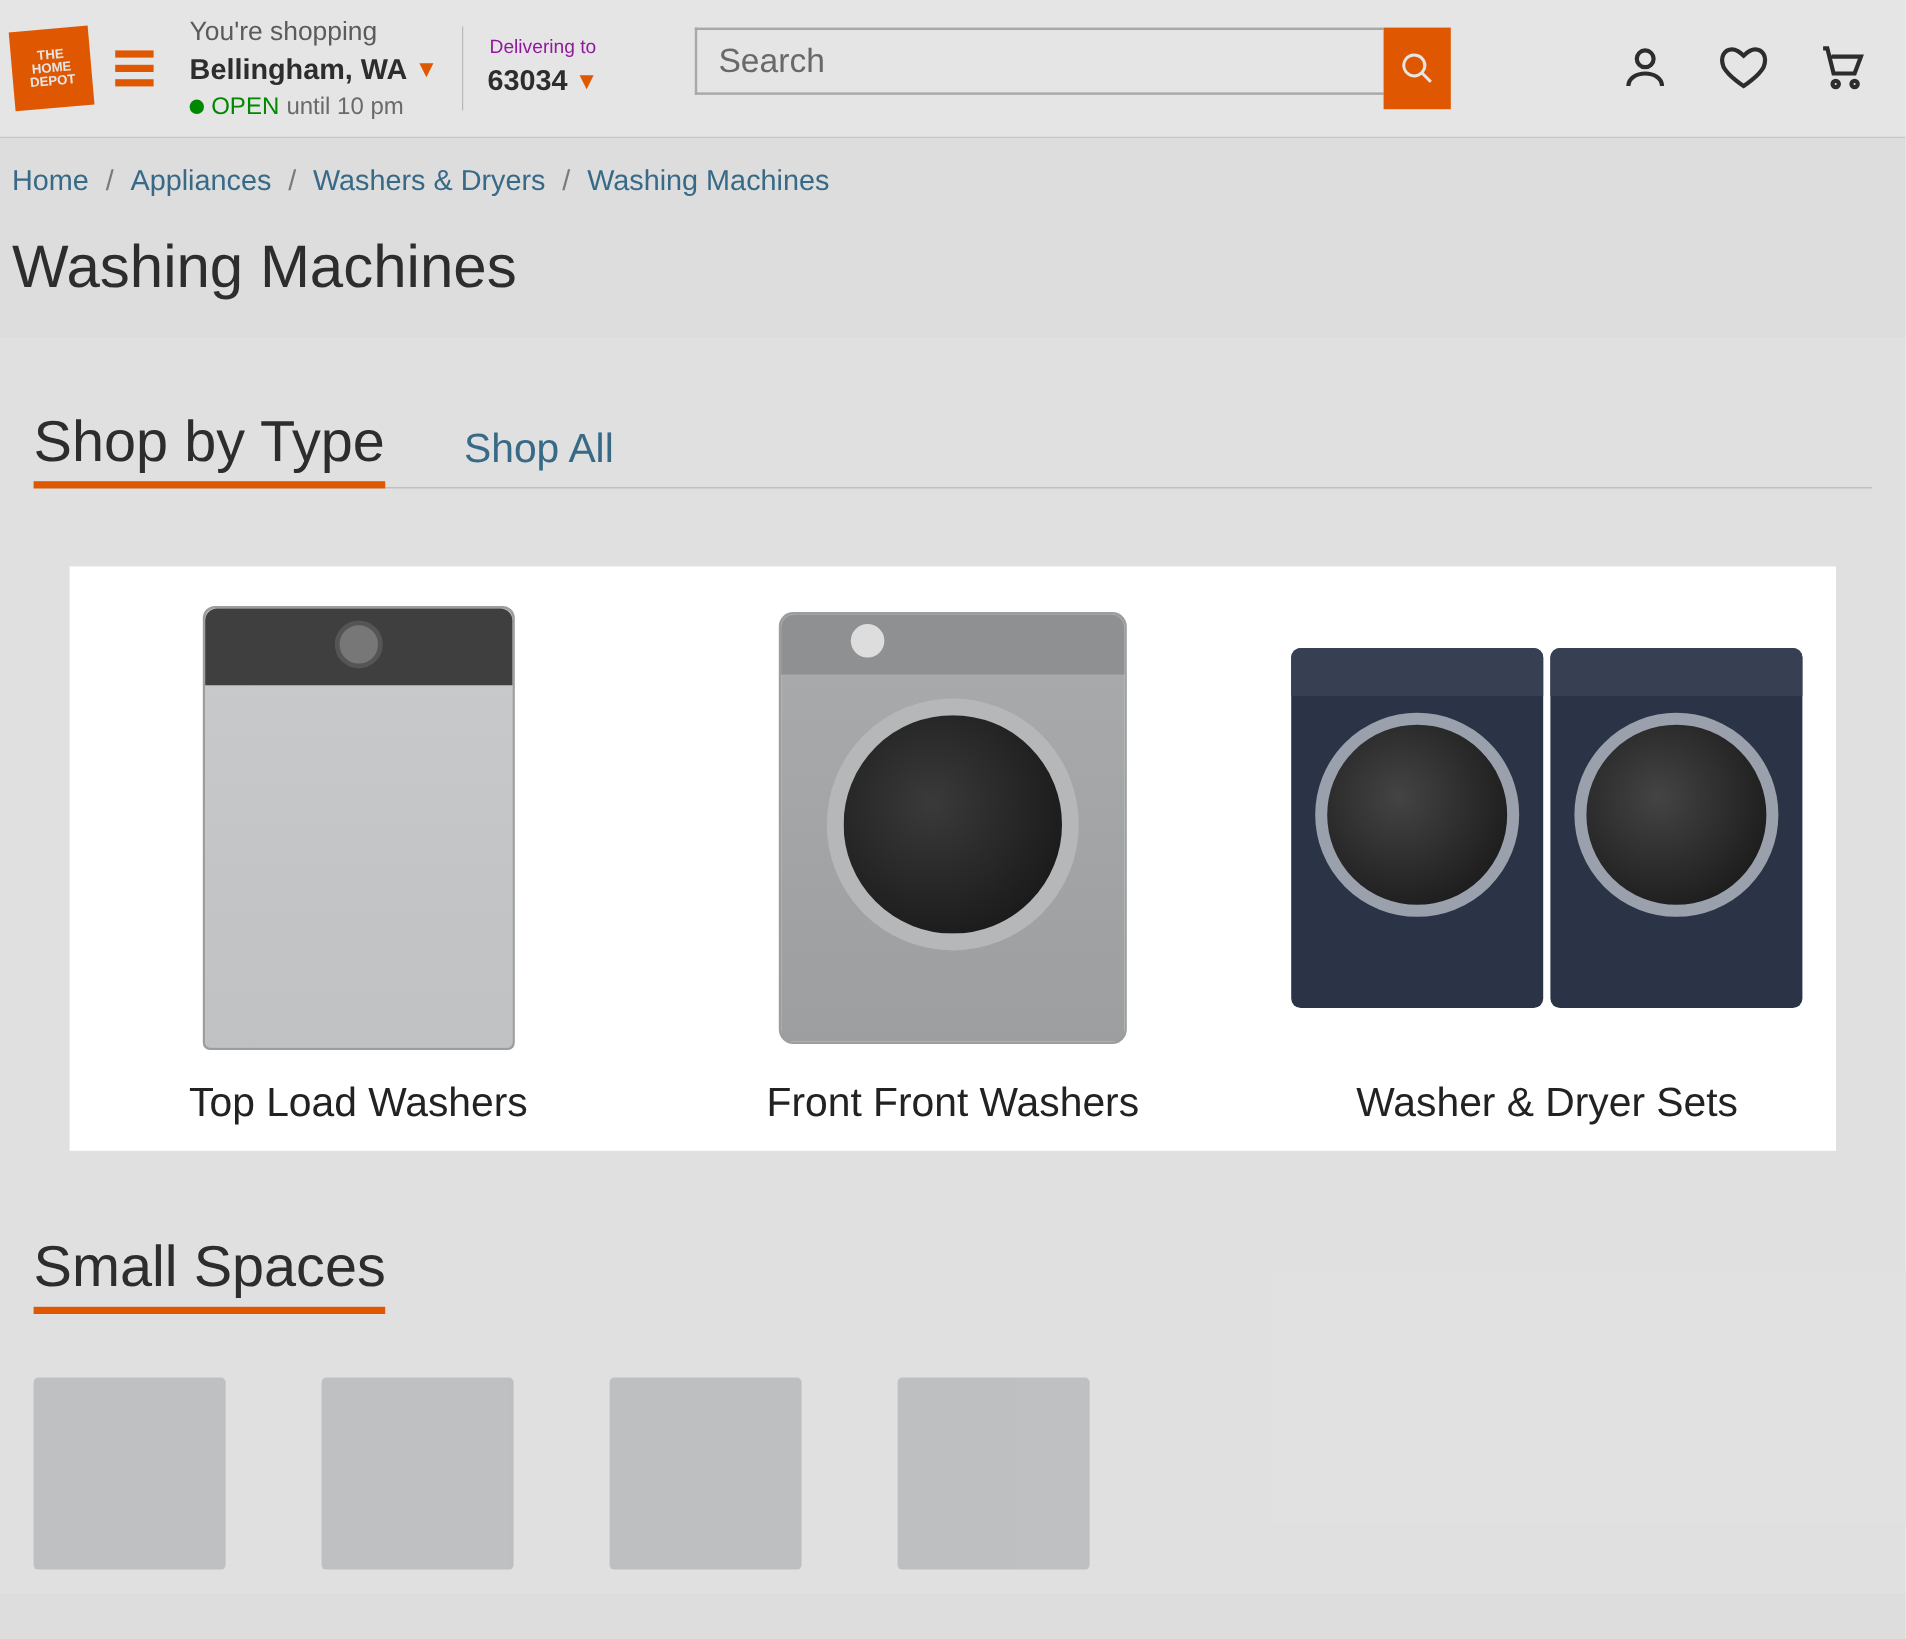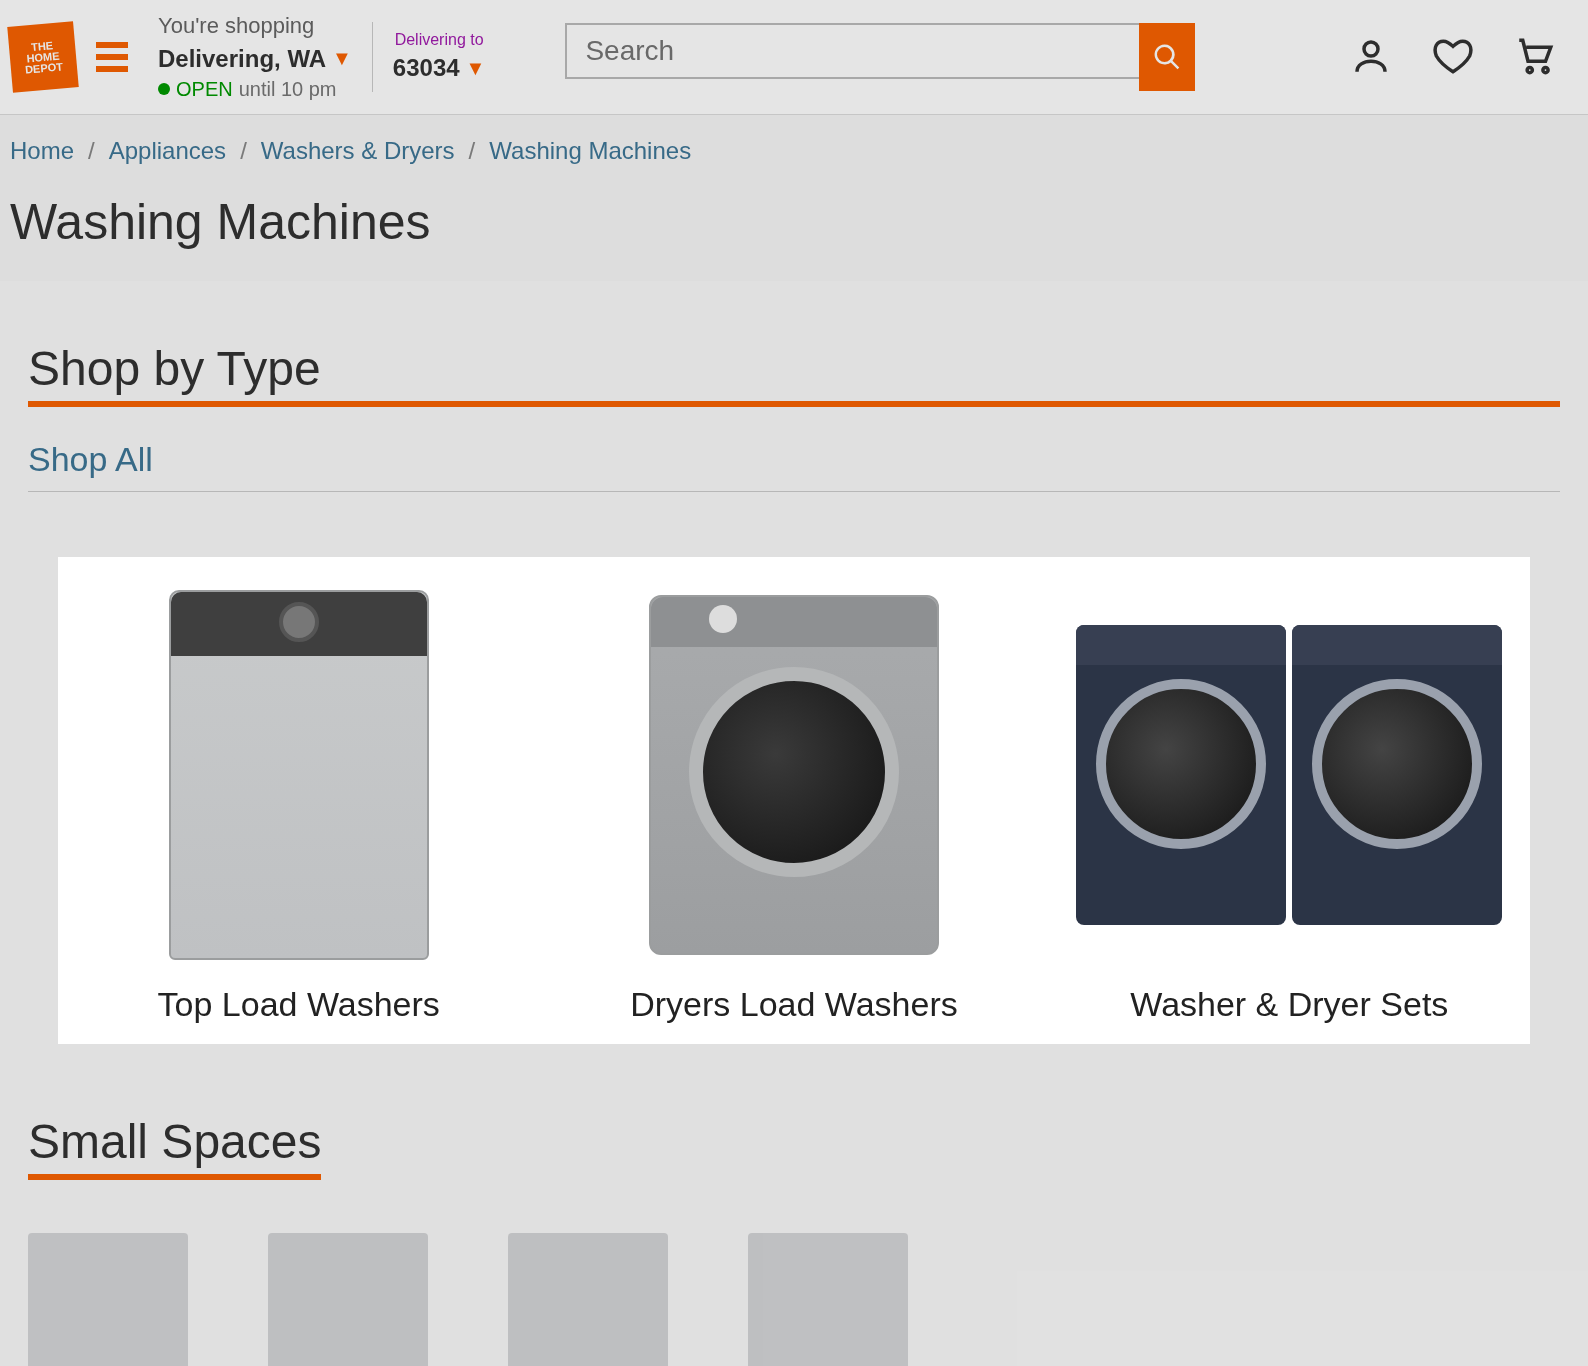--- a/index.html
+++ b/index.html
@@ -168,24 +168,24 @@
     }
 
     
     .content {
       padding: 60px 28px 20px 28px;
       background: #fafafa;
     }
 
     .section-tabs {
       display: flex;
-      gap: 40px;
+      align-items: flex-end;
+      gap: 66px;
       border-bottom: 1px solid #ccc;
       padding-bottom: 6px;
-      flex-direction: column;
     }
     .tab-active {
       font-size: 48px;
       color: #333;
       position: relative;
       padding-bottom: 4px;
     }
     .tab-active::after {
       content: "";
       position: absolute;
@@ -341,21 +341,21 @@
 
   <div class="menu-icon">
     <span></span>
       <span></span>
       <span></span>
   </div>
 
   <div class="shopping-block">
     <div class="shopping-label">You're shopping</div>
     <div class="shopping-location">
-      <span>Delivering, WA</span>
+      <span>Bellingham, WA</span>
       <span class="chev-down">▼</span>
     </div>
     <div class="status-line">
       <span class="open-dot"></span>
       <span class="open-text">OPEN</span>
       <span class="until-text">until 10 pm</span>
     </div>
   </div>
 
   <div class="vbar"></div>
@@ -428,21 +428,21 @@
       <div class="card-label">Top Load Washers</div>
     </div>
 
     <div class="card">
       <div class="card-img">
         <div class="machine front-load">
           <div class="knob-sm"></div>
           <div class="door"></div>
         </div>
       </div>
-      <div class="card-label">Dryers Load Washers</div>
+      <div class="card-label">Front Front Washers</div>
     </div>
 
     <div class="card">
       <div class="card-img">
         <div class="pair">
           <div class="unit">
               <div class="door2"></div>
             </div>
           <div class="unit">
               <div class="door2"></div>

